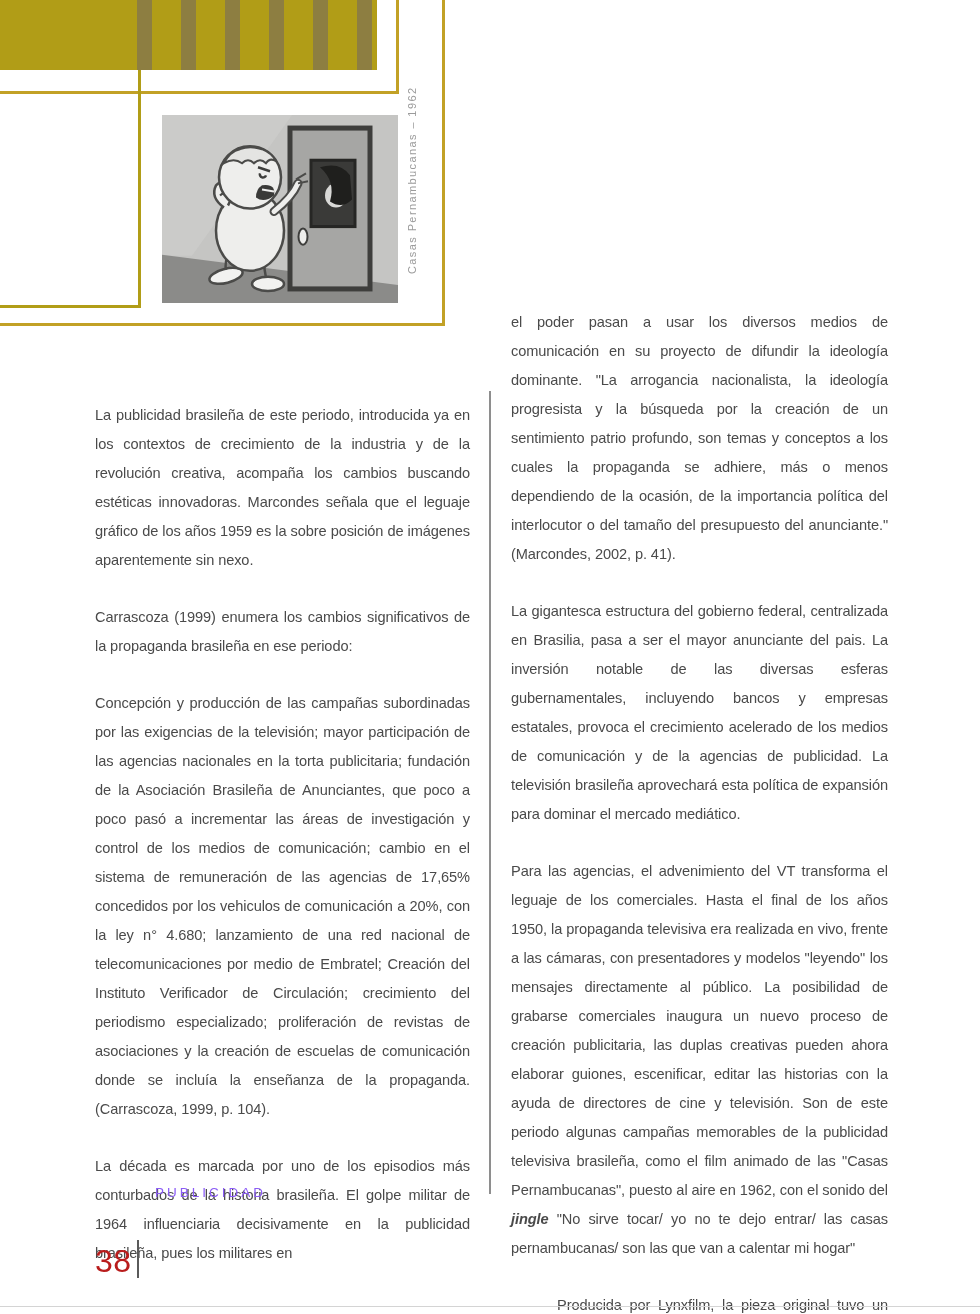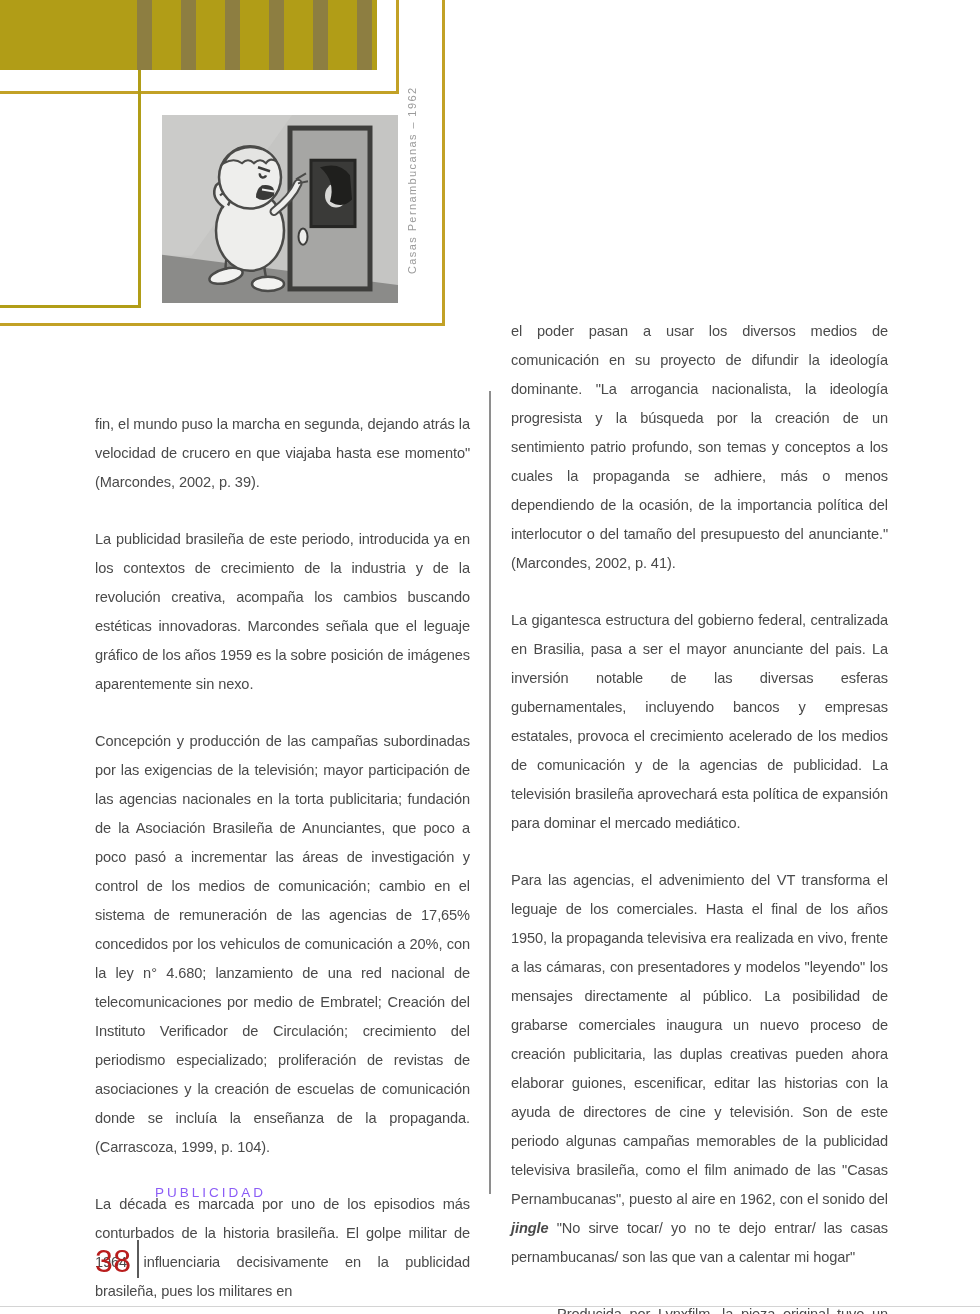--- a/index.html
+++ b/index.html
@@ -26,21 +26,21 @@
   .figure-still svg { display:block; width:100%; height:100%; }
   .figure-caption { position:absolute; left:406px; top:274px;
     transform:rotate(-90deg); transform-origin:0 0; white-space:nowrap;
     font-size:11px; letter-spacing:1.4px; color:#9b9b9b; z-index:2; }
 
   
   .column { position:absolute; font-size:14.6px; line-height:29px; text-align:justify;
     letter-spacing:-0.1px; color:#4a4a4a; }
   .col-left  { left:95px;  top:398px; width:375px; }
   .col-right { left:511px; top:305px; width:377px; }
-  .column p { margin:12px 0 28px 0; }
+  .column p { margin:3px 0 28px 0; }
   .column p:last-child { margin-bottom:0; }
   .quote { margin-left:50px; }
   .col-right .quote { margin-left:46px; }
   .it { font-style:italic;font-weight:bold; }
 
   .col-divider { position:absolute; left:489px; top:391px; width:2px; height:803px; background:#8e8e8e; }
 
   
   .footer-pagenum { position:absolute; left:95px; top:1243px; font-size:32px; color:#b91c1c; letter-spacing:0.5px; }
   .footer-divider { position:absolute; left:137px; top:1240px; width:2px; height:38px; background:#5a5a5a; }
@@ -91,22 +91,22 @@
       <path d="M96,52 l12,4 M98,58 a3,3 0 1 0 6,2" fill="none" stroke="#3e3e3c" stroke-width="2.5"></path>
       <path d="M100,70 q14,-2 12,10 q-10,8 -18,2 q0,-8 6,-12 z" fill="#3a3a38"></path>
       <path d="M100,74 l12,2" stroke="#eeeeec" stroke-width="2"></path>
     </svg>
   </div>
   <div class="figure-caption">Casas Pernambucanas – 1962</div>
 
   <div class="col-divider"></div>
 
   <div class="column col-left">
-    <p>fin, el mundo puso la marcha en segunda, dejando atrás la velocidad de crucero en que viajaba hasta ese momento" (Marcondes, 2002, p. 39).</p>
     <p>La publicidad brasileña de este periodo, introducida ya en los contextos de crecimiento de la industria y de la revolución creativa, acompaña los cambios buscando estéticas innovadoras. Marcondes señala que el leguaje gráfico de los años 1959 es la sobre posición de imágenes aparentemente sin nexo.</p>
+    <p>Carrascoza (1999) enumera los cambios significativos de la propaganda brasileña en ese periodo:</p>
     <p class="quote">Concepción y producción de las campañas subordinadas por las exigencias de la televisión; mayor participación de las agencias nacionales en la torta publicitaria; fundación de la Asociación Brasileña de Anunciantes, que poco a poco pasó a incrementar las áreas de investigación y control de los medios de comunicación; cambio en el sistema de remuneración de las agencias de 17,65% concedidos por los vehiculos de comunicación a 20%, con la ley n° 4.680; lanzamiento de una red nacional de telecomunicaciones por medio de Embratel; Creación del Instituto Verificador de Circulación; crecimiento del periodismo especializado; proliferación de revistas de asociaciones y la creación de escuelas de comunicación donde se incluía la enseñanza de la propaganda. (Carrascoza, 1999, p. 104).</p>
     <p>La década es marcada por uno de los episodios más conturbados de la historia brasileña. El golpe militar de 1964 influenciaria decisivamente en la publicidad brasileña, pues los militares en</p>
   </div>
 
   <div class="column col-right">
     <p>el poder pasan a usar los diversos medios de comunicación en su proyecto de difundir la ideología dominante. "La arrogancia nacionalista, la ideología progresista y la búsqueda por la creación de un sentimiento patrio profundo, son temas y conceptos a los cuales la propaganda se adhiere, más o menos dependiendo de la ocasión, de la importancia política del interlocutor o del tamaño del presupuesto del anunciante." (Marcondes, 2002, p. 41).</p>
     <p>La gigantesca estructura del gobierno federal, centralizada en Brasilia, pasa a ser el mayor anunciante del pais. La inversión notable de las diversas esferas gubernamentales, incluyendo bancos y empresas estatales, provoca el crecimiento acelerado de los medios de comunicación y de la agencias de publicidad. La televisión brasileña aprovechará esta política de expansión para dominar el mercado mediático.</p>
     <p><span>Para las agencias, el advenimiento del VT transforma el leguaje de los comerciales. Hasta el final de los años 1950, la propaganda televisiva era realizada en vivo, frente a las cámaras, con presentadores y modelos "leyendo" los mensajes directamente al público. La posibilidad de grabarse comerciales inaugura un nuevo proceso de creación publicitaria, las duplas creativas pueden ahora elaborar guiones, escenificar, editar las historias con la ayuda de directores de cine y televisión. Son de este periodo algunas campañas memorables de la publicidad televisiva brasileña, como el film animado de las "Casas Pernambucanas", puesto al aire en 1962, con el sonido del </span><span class="it">jingle</span><span> "No sirve tocar/ yo no te dejo entrar/ las casas pernambucanas/ son las que van a calentar mi hogar"</span></p>
     <p class="quote"><span>Producida por Lynxfilm, la pieza original tuvo un importante éxito entre los niños. El guión es literal: el frio, estilizado como un monstruo hecho de nieve, toca la puerta de una casa de familia. La dueña de casa pregunta "¿Quién es?" y escucha la respuesta "Es el frio". En ese momento, ella empieza a cantar el </span></p>
   </div>

